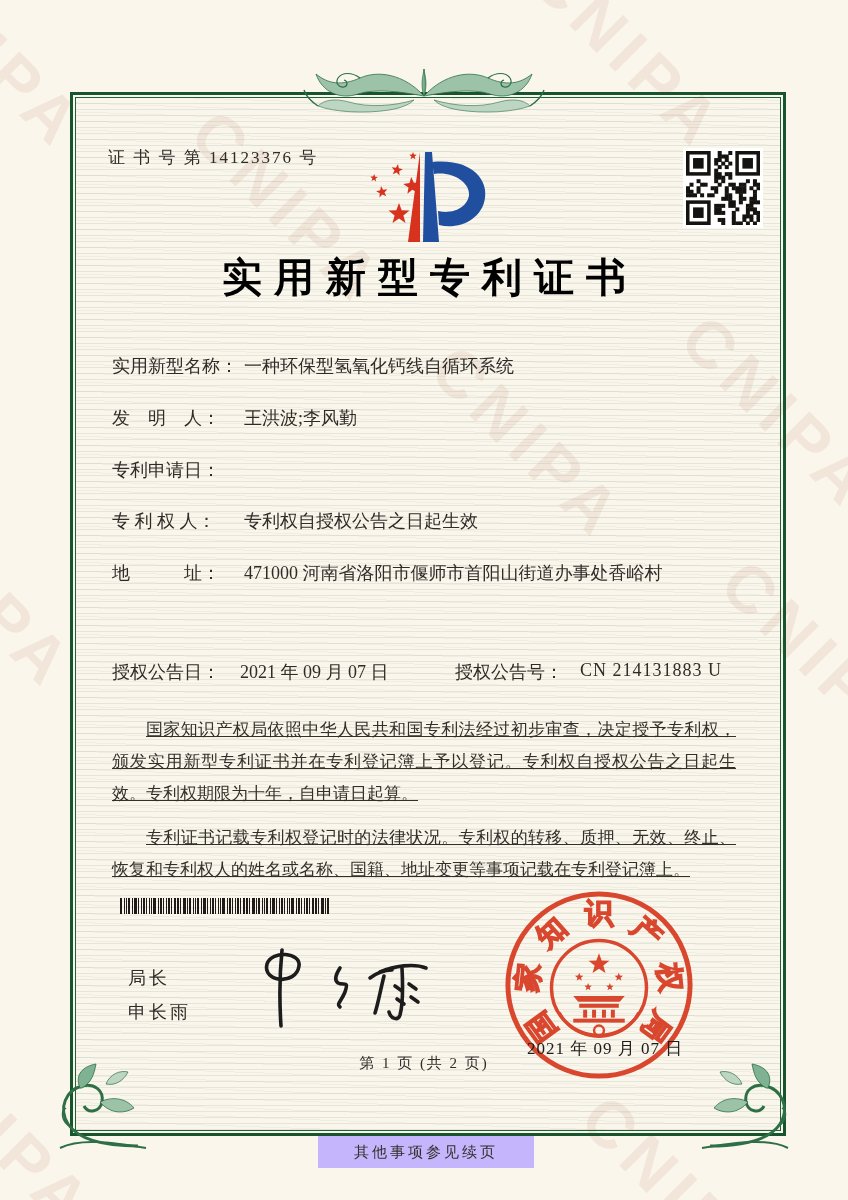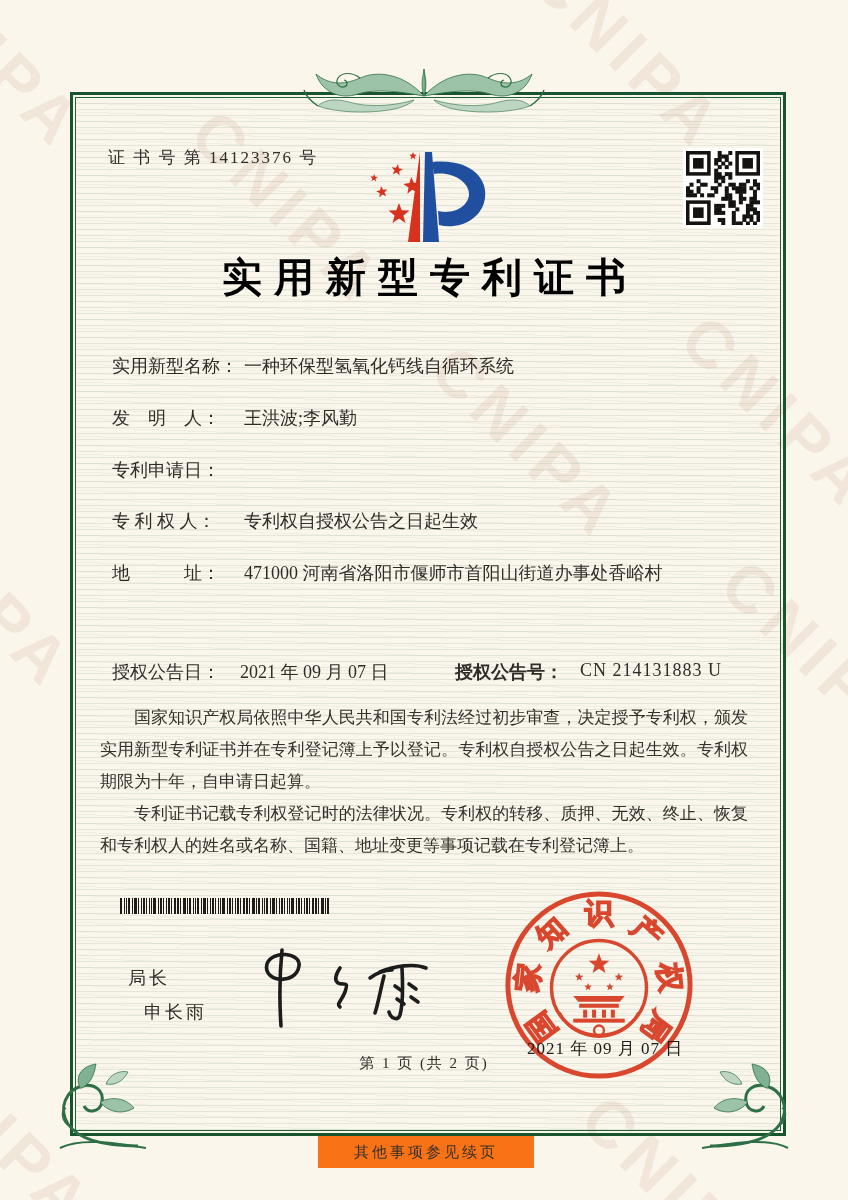--- a/index.html
+++ b/index.html
@@ -36,34 +36,34 @@
     left:0; top:250px; width:100%; text-align:center;
     font-size:40px; font-weight:bold; letter-spacing:12px; padding-left:12px;
     box-sizing:border-box; color:#000000;
   }
   .fields{left:112px; top:352px; width:640px;}
   .field-row{display:flex; margin-bottom:23px; font-size:18px; line-height:1.6;}
   .flabel{flex:0 0 128px; white-space:nowrap;}
   .fvalue{margin-left:4px; white-space:nowrap;}
   .g-l1{left:112px; top:660px; font-size:18px;}
   .g-v1{left:240px; top:660px; font-size:18px;}
-  .g-l2{left:455px; top:660px; font-size:18px;font-weight:bold;}
+  .g-l2{left:455px; top:660px; font-size:18px;}
   .g-v2{left:580px; top:660px; font-size:18px; letter-spacing:1px;}
   .body-text{left:100px; top:702px; width:648px; font-size:17px; line-height:1.88;
     text-align:justify; color:#33302b;}
-  .body-text p{margin:0; text-indent:2em;}
+  .body-text p{margin:12px; text-indent:2em;text-decoration:underline;}
   .sig-title{left:128px; top:966px; font-size:18px; letter-spacing:3px;
     font-family:Liberation Mono, monospace;}
-  .sig-name{left:144px; top:1000px; font-size:18px; letter-spacing:3px;
+  .sig-name{left:128px; top:1000px; font-size:18px; letter-spacing:3px;
     font-family:"Liberation Sans","DejaVu Sans",sans-serif;}
   .seal-date{left:527px; top:1037px; font-size:17px; letter-spacing:1px; color:#1d1b18; z-index:4;}
   .footer-page{left:0; top:1054px; width:100%; text-align:center; font-size:15px; letter-spacing:2px;}
   .note-box{
     left:318px; top:1136px; width:216px; height:32px; line-height:32px;
-    background:#f97316; text-align:center; font-size:15px; letter-spacing:3px;
+    background:#c4b5fd; text-align:center; font-size:15px; letter-spacing:3px;
     z-index:3; color:#33302b;
   }
   .qr{left:683px; top:148px; background:#ffffff; padding:3px; z-index:3;}
   .barcode{left:120px; top:898px;}
   svg{display:block;}
 </style>
 </head>
 <body>
 
 <div class="page">

